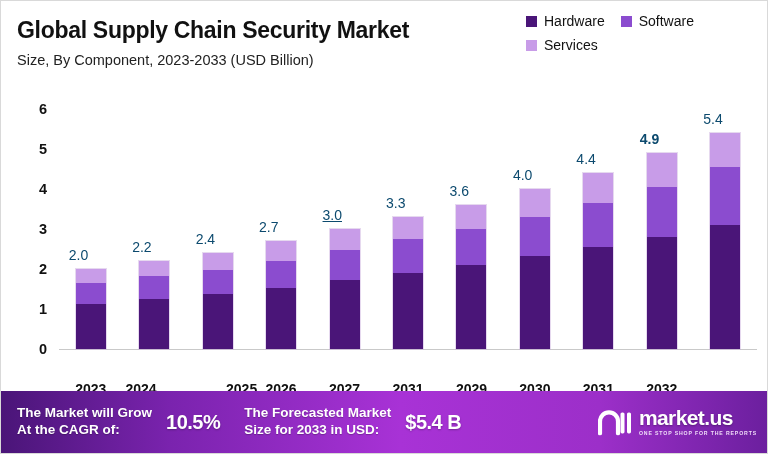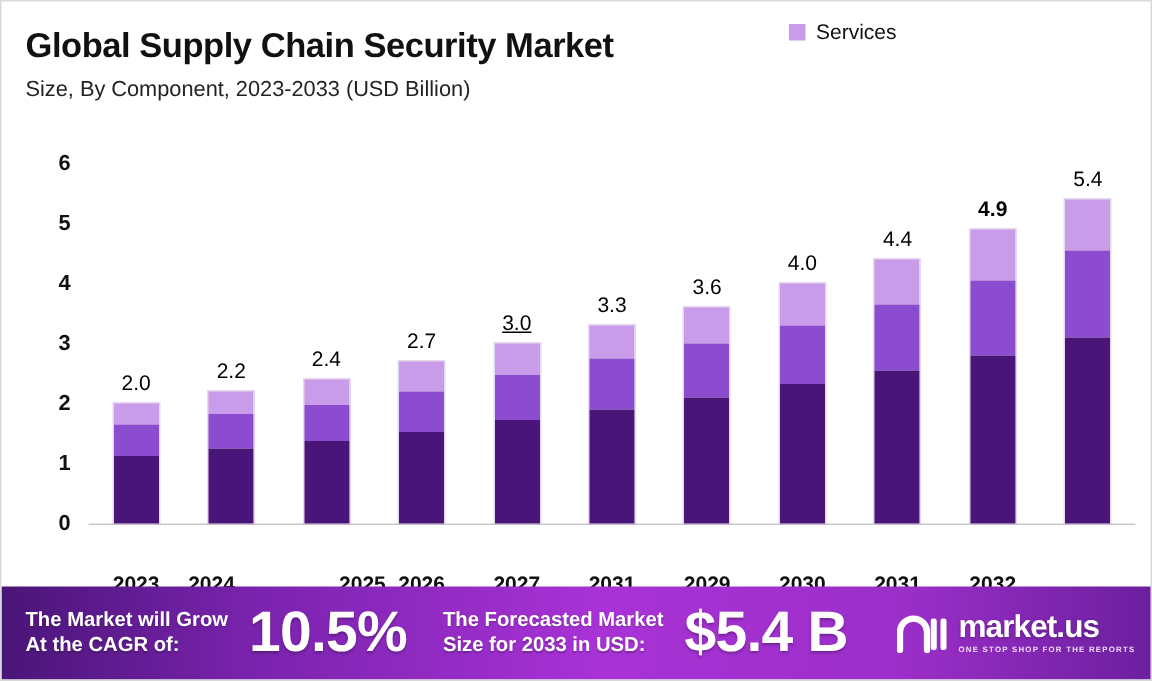--- a/index.html
+++ b/index.html
@@ -127,24 +127,24 @@
     display: flex;
     flex-direction: column;
     justify-content: flex-end;
     box-shadow: 0 0 0 1px rgba(200,170,220,0.45);
   }
   .seg { width: 100%; }
   .bar-value {
     position: absolute;
     left: 0;
     width: 44px;
-    text-align: center;
+    text-align: left;
     font-size: 14px;
     font-weight: normal;
-    color: #000000;
+    color: #0c4a6e;
   }
 
   
   .x-axis {
     position: absolute;
     left: 58px;
     top: 380px;
     right: 12px;
     height: 26px;
   }
@@ -176,21 +176,21 @@
     align-items: center;
     white-space: nowrap;
   }
   .footer-caption {
     font-size: 13.5px;
     font-weight: bold;
     line-height: 1.25;
     text-shadow: 0 1px 1px rgba(0,0,0,0.25);
   }
   .footer-big {
-    font-size: 38px;
+    font-size: 20px;
     font-weight: bold;
     letter-spacing: -0.5px;
     text-shadow: 0 1px 2px rgba(0,0,0,0.28);
   }
   .cagr-block { margin-left: 16px; }
   .cagr-value { margin-left: 14px; }
   .forecast-block { margin-left: 24px; }
   .forecast-value { margin-left: 14px; }
 
   .brand {
@@ -222,20 +222,30 @@
 <body>
 
 <div id="infographic">
 
   <div class="header">
     <div class="title">Global Supply Chain Security Market</div>
     <div class="subtitle">Size, By Component, 2023-2033 (USD Billion)</div>
   </div>
 
   <div class="legend">
+    <div class="legend-row">
+      <div class="legend-item">
+        <span class="legend-swatch" style="background:#4a1578"></span>
+        <span class="legend-label">Hardware</span>
+      </div>
+      <div class="legend-item">
+        <span class="legend-swatch" style="background:#8b4ccf"></span>
+        <span class="legend-label">Software</span>
+      </div>
+    </div>
     <div class="legend-row">
       <div class="legend-item">
         <span class="legend-swatch" style="background:#c89ce8"></span>
         <span class="legend-label">Services</span>
       </div>
     </div>
   </div>
 
   <div class="plot">
     <div class="y-axis" id="y-axis">

